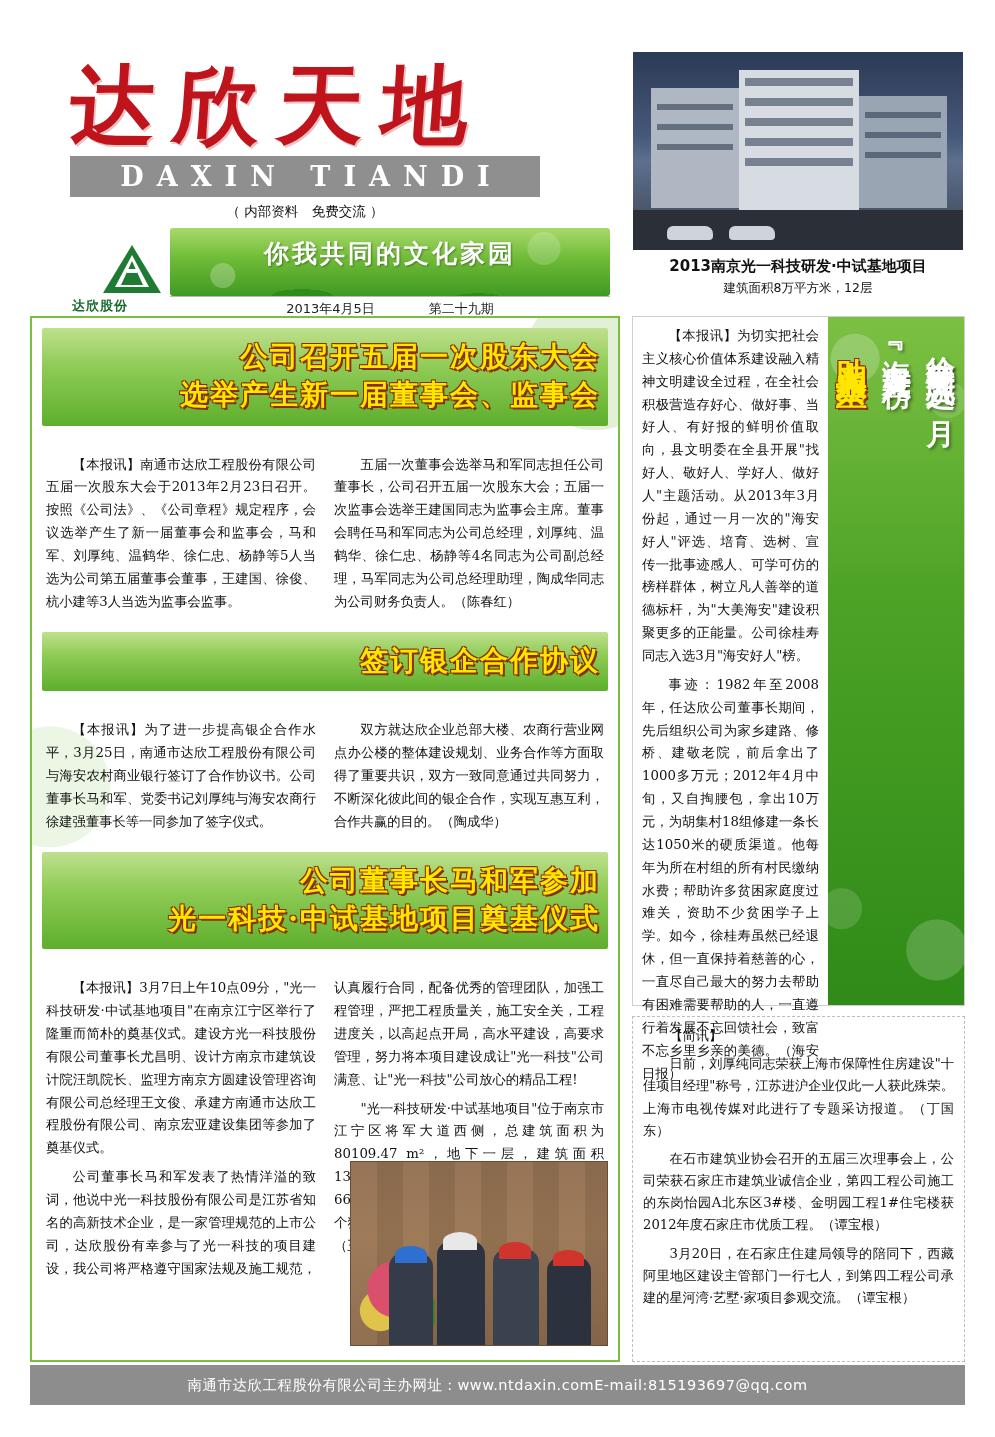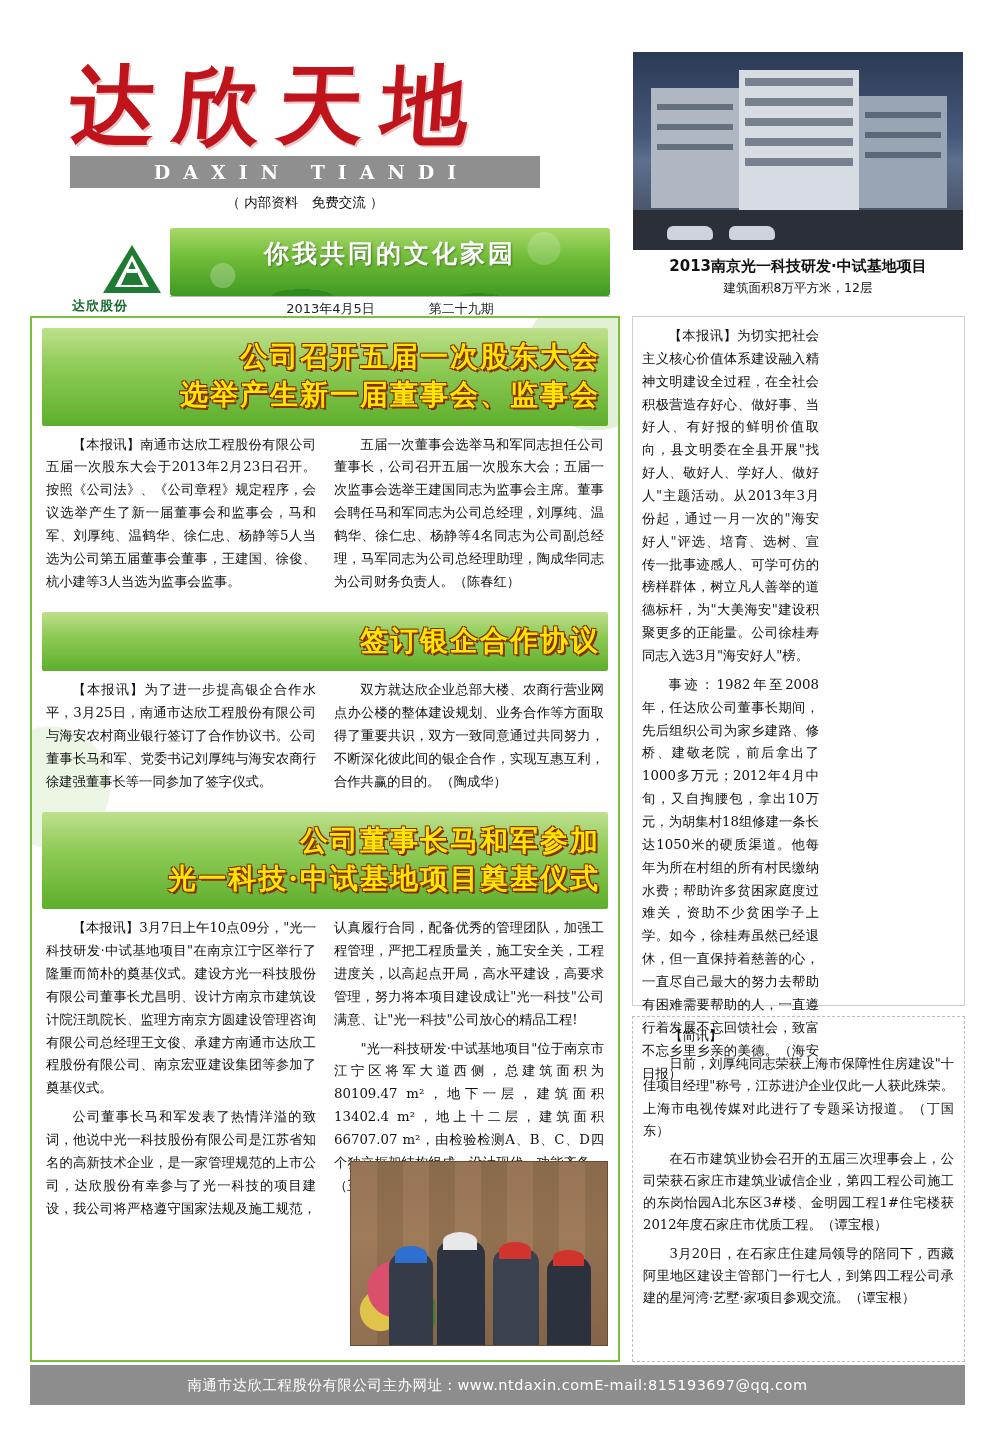--- a/index.html
+++ b/index.html
@@ -24,21 +24,21 @@
     letter-spacing: 18px;
     line-height: 1.05;
     text-shadow: 2px 2px 0 rgba(160,10,16,.25);
     transform: skewX(-4deg);
   }
   .logo-bar {
     margin-top: 6px;
     background: #8f8f8f;
     color: #fff;
     text-align: center;
-    font-size: 19px;
+    font-size: 27px;
     letter-spacing: 13px;
     padding: 5px 0 5px 13px;
     font-family: "DejaVu Serif", "Liberation Serif", serif;
     font-weight: 700;
     width: 470px;
   }
   .logo-sub {
     margin-top: 6px;
     width: 470px;
     text-align:center;
@@ -116,21 +116,21 @@
     padding:10px 8px 12px 8px;
     text-align:center;
   }
   .headline .h1 {
     font-family:"DejaVu Serif","Liberation Serif",serif;
     font-weight:700; font-size:28px; color:#ffe600;
     text-shadow: 2px 2px 0 #8a2f00, -1px -1px 0 #8a2f00, 1px -1px 0 #8a2f00, -1px 1px 0 #8a2f00;
     letter-spacing:2px; line-height:1.35;text-align:right;
   }
   .article { padding:8px 14px 2px 14px; }
-  .two-col { column-count:2; column-gap:18px; }
+  .two-col { column-count:2; column-gap:18px;margin-top:20px; }
   .article p {
     margin:0 0 6px 0;
     font-family:"DejaVu Serif","Liberation Serif",serif;
     font-size:13.3px; line-height:1.72; color:#111;
     text-align:justify; text-indent:2em;
   }
   .photo-inline {
     width:258px; height:185px; float:right; margin:4px 2px 4px 10px;
     background:linear-gradient(180deg,#8a6a50 0%,#b08a63 40%,#6d4f3a 100%);
     position:relative; overflow:hidden; border:1px solid #6a4b36;
@@ -143,21 +143,20 @@
                 radial-gradient(circle at 30% 60%, #e0c34a 0 20px, transparent 21px),
                 radial-gradient(circle at 72% 62%, #3f7d34 0 24px, transparent 25px);}
   .helmet { position:absolute; border-radius:50% 50% 0 0; }
 
   
   .rb-top {
     position:relative;
     height:690px;
     border:1px solid #cfcfcf;
     display:flex;
-    flex-direction:column;
   }
   .rb-text { width:195px; padding:8px 9px; }
   .rb-text p {
     margin:0 0 6px 0;
     font-family:"DejaVu Serif","Liberation Serif",serif;
     font-size:13.3px; line-height:1.72; color:#111; text-align:justify; text-indent:2em;
   }
   .vert-banner {
     width:136px; position:relative;
     background: linear-gradient(180deg,#7cc043 0%, #4da326 40%, #2f8a18 100%);

